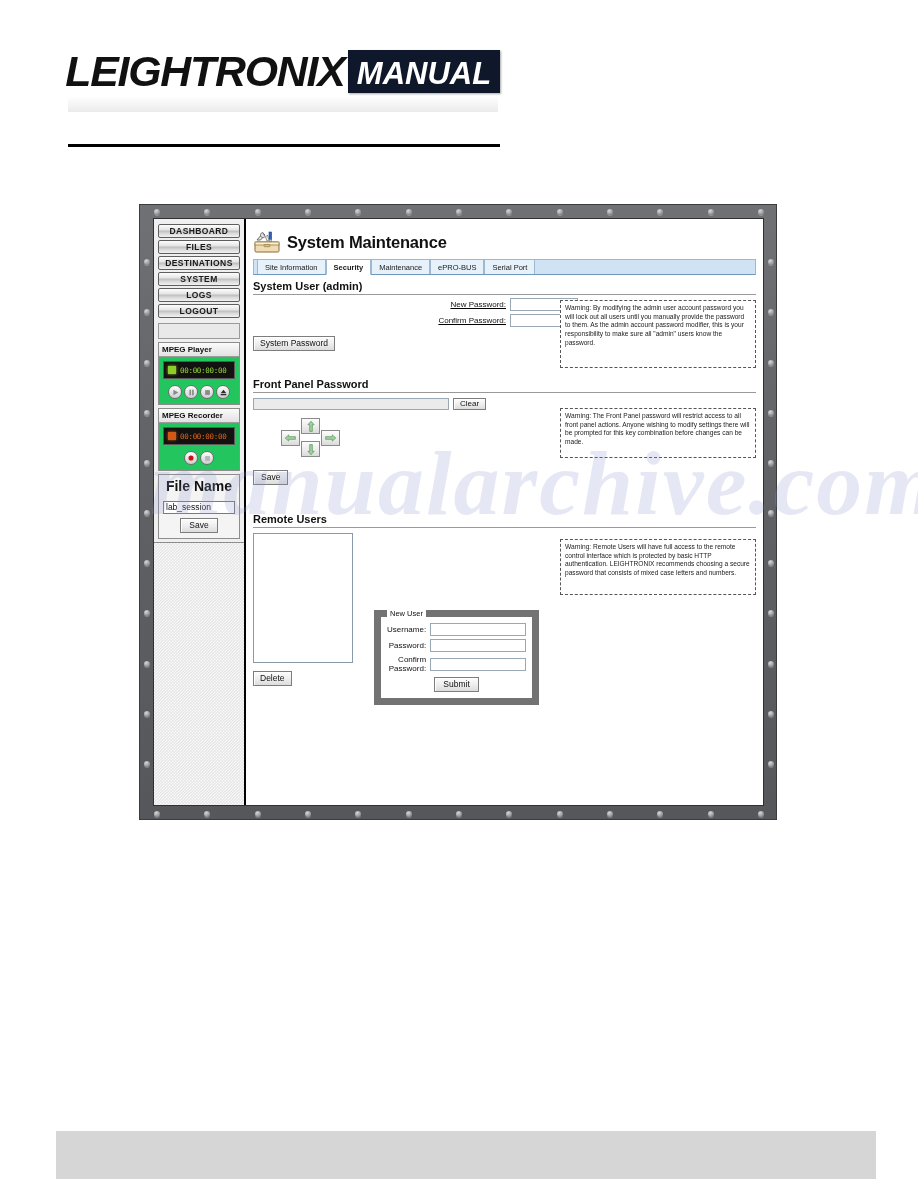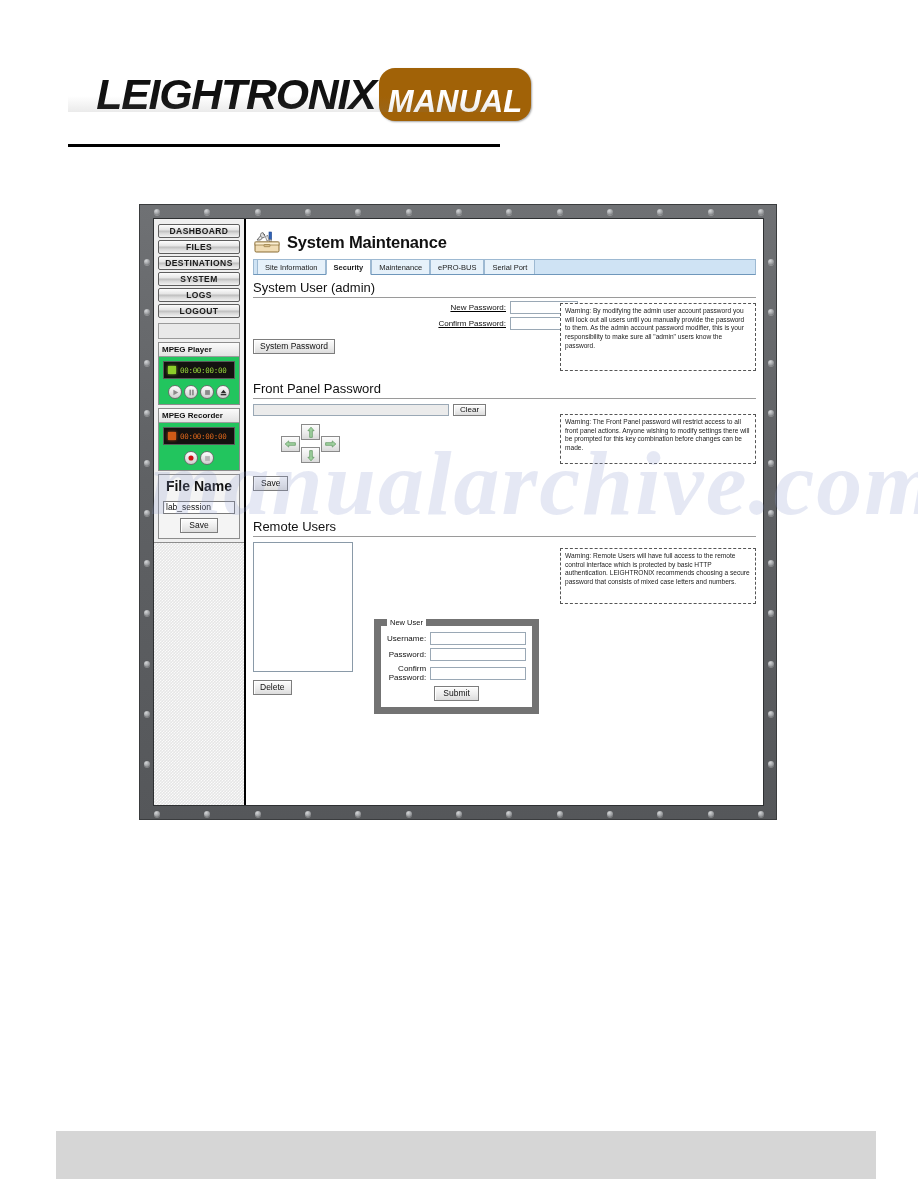--- a/index.html
+++ b/index.html
@@ -8,40 +8,39 @@
     width: 918px; height: 1188px;
     background: #ffffff;
     font-family: "Liberation Sans", sans-serif;
     overflow: hidden;
   }
 
   
   #page-header { position: absolute; left: 0; top: 0; width: 918px; height: 170px; }
 
   #logo-wrap {
-    position: absolute; left: 68px; top: 68px;
-    display: flex; align-items: center; gap: 0px; margin-left: 31px;
+    position: absolute; left: 68px; top: 50px;
+    display: flex; align-items: center; gap: 0px;
   }
   #logo-text {
     font-family: "Liberation Sans", sans-serif;
     font-style: italic; font-weight: bold;
     font-size: 42px; letter-spacing: -1.2px;
     color: #111; line-height: 1;
     transform: scaleX(1.02);
   }
   #logo-badge {
-    background: #a16207;
+    background: #0f172a;
     color: #ffffff;
     font-style: italic; font-weight: bold;
     font-size: 31px; letter-spacing: 0px;
-    padding: 18px 9px 4px 9px;
+    padding: 8px 9px 4px 9px;
     margin-left: 6px;
     line-height: 1;
     box-shadow: 1px 1px 2px rgba(0,0,0,.35);
-    border-radius: 16px;
   }
   #logo-reflection {
     position: absolute; left: 68px; top: 96px;
     width: 430px; height: 16px;
     background: linear-gradient(180deg, rgba(120,120,120,.30), rgba(255,255,255,0));
     transform: scaleY(-1);
     opacity: .5;
     pointer-events: none;
   }
   #header-rule {
@@ -179,21 +178,21 @@
     display: flex; align-items: center;
   }
   .tab.active {
     background: #ffffff; font-weight: bold;
     height: 16px; margin-bottom: -1px;
     border-bottom: 1px solid #fff;
   }
 
   
   .section-h {
-    font-size: 13px; font-weight: normal; color: #111;
+    font-size: 11px; font-weight: bold; color: #111;
     margin: 5px 0 0 0;
   }
   .section-rule { height: 1px; background: #9a9a9a; margin-top: 2px; }
 
   .row-block { position: relative; }
 
   
   .form-row { display: flex; align-items: center; justify-content: flex-end; margin-top: 3px; }
   .form-label { font-size: 8px; color: #111; margin-right: 4px; text-align: right; }
   .form-input {

